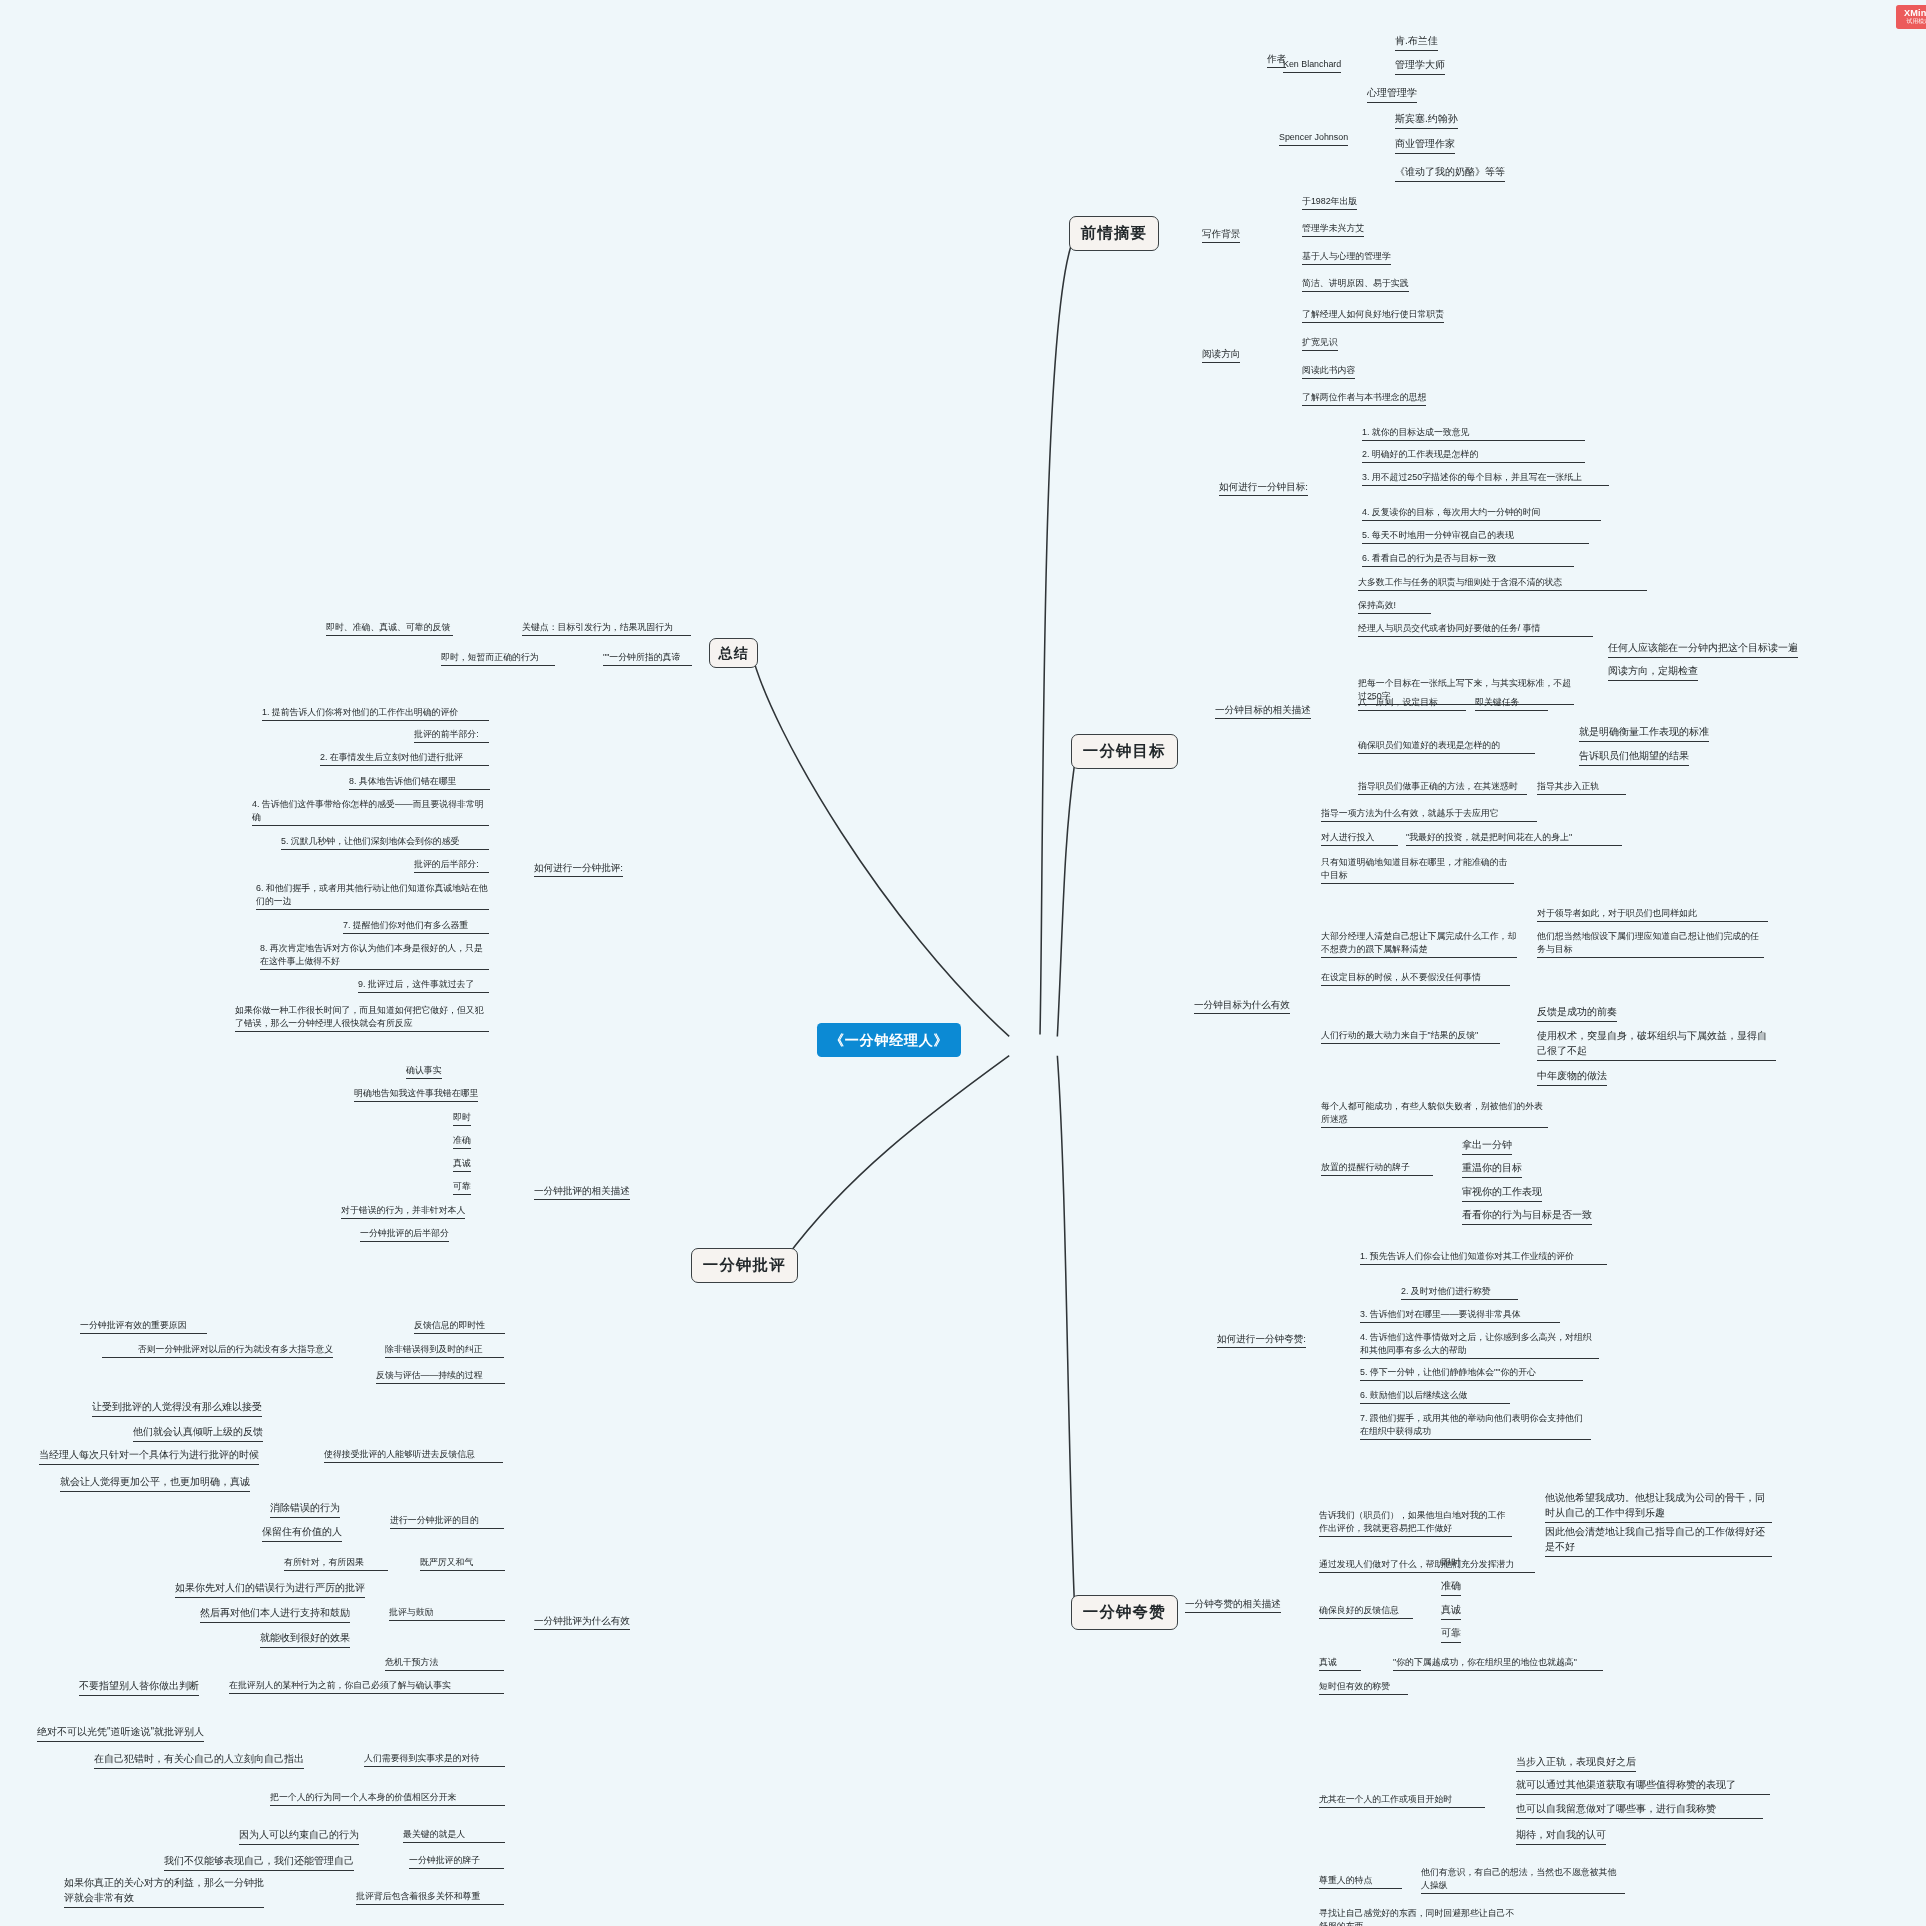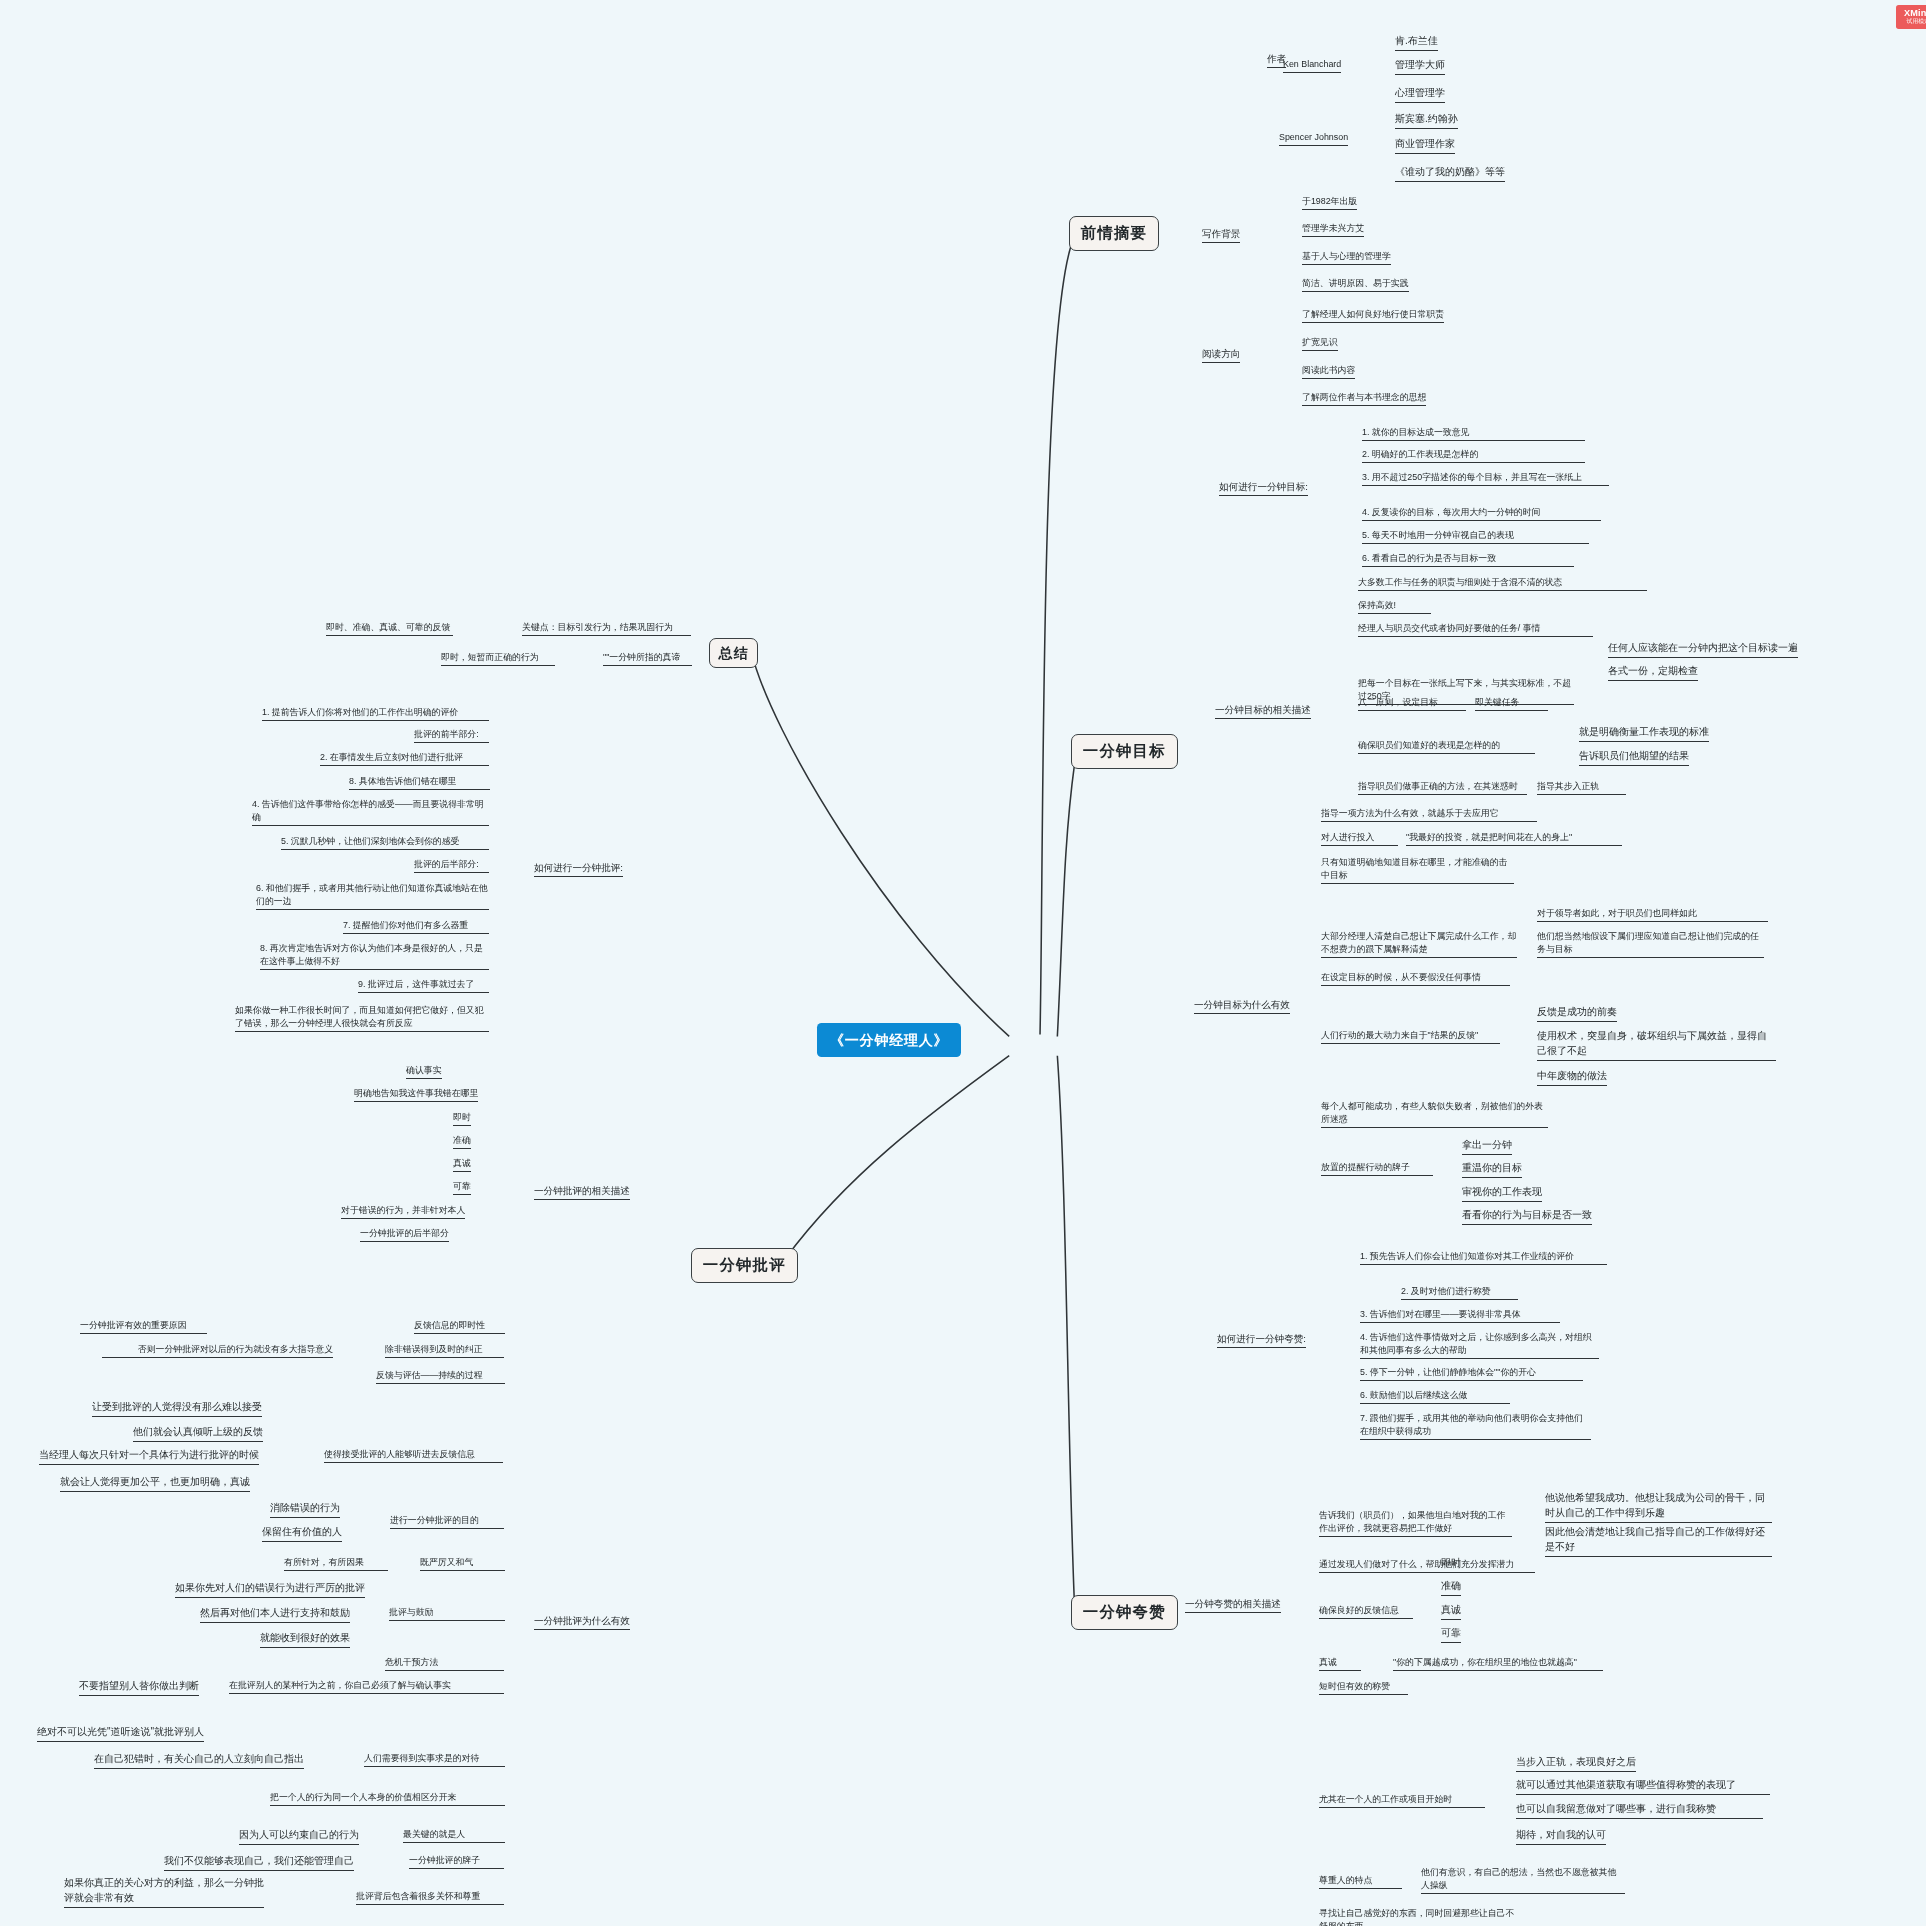--- a/index.html
+++ b/index.html
@@ -86,21 +86,21 @@
 
   <div class="node root" style="left:817px; top:1023px;">《一分钟经理人》</div>
 
   <div class="node lvl1" style="left:1069px; top:216px;">前情摘要</div>
 
   <div class="node lvl2 underline" style="left:1267px; top:52px;">作者</div>
 
   <div class="node lvl3 underline" style="left:1283px; top:58px;">Ken Blanchard</div>
   <div class="node lvl4 underline" style="left:1395px; top:34px;">肯.布兰佳</div>
   <div class="node lvl4 underline" style="left:1395px; top:58px;">管理学大师</div>
-  <div class="node lvl4 underline" style="left:1395px; top:86px;">心理管理学</div>
+  <div class="node lvl4 underline" style="left:1367px; top:86px;">心理管理学</div>
 
   <div class="node lvl3 underline" style="left:1279px; top:131px;">Spencer Johnson</div>
   <div class="node lvl4 underline" style="left:1395px; top:112px;">斯宾塞.约翰孙</div>
   <div class="node lvl4 underline" style="left:1395px; top:137px;">商业管理作家</div>
   <div class="node lvl4 underline" style="left:1395px; top:165px;">《谁动了我的奶酪》等等</div>
 
   <div class="node lvl2 underline" style="left:1202px; top:227px;">写作背景</div>
   <div class="node lvl3 underline" style="left:1302px; top:195px;">于1982年出版</div>
   <div class="node lvl3 underline" style="left:1302px; top:222px;">管理学未兴方艾</div>
   <div class="node lvl3 underline" style="left:1302px; top:250px;">基于人与心理的管理学</div>
@@ -121,21 +121,21 @@
   <div class="node lvl3 underline" style="left:1362px; top:506px; width:239px;">4. 反复读你的目标，每次用大约一分钟的时间</div>
   <div class="node lvl3 underline" style="left:1362px; top:529px; width:227px;">5. 每天不时地用一分钟审视自己的表现</div>
   <div class="node lvl3 underline" style="left:1362px; top:552px; width:212px;">6. 看看自己的行为是否与目标一致</div>
 
   <div class="node lvl2 underline" style="left:1215px; top:703px;">一分钟目标的相关描述</div>
   <div class="node lvl3 underline" style="left:1358px; top:576px; width:289px;">大多数工作与任务的职责与细则处于含混不清的状态</div>
   <div class="node lvl3 underline" style="left:1358px; top:599px; width:73px;">保持高效!</div>
   <div class="node lvl3 underline" style="left:1358px; top:622px; width:235px;">经理人与职员交代或者协同好要做的任务/ 事情</div>
   <div class="node lvl3 underline" style="left:1358px; top:645px; width:216px;margin-top:32px;">把每一个目标在一张纸上写下来，与其实现标准，不超过250字</div>
   <div class="node lvl4 underline" style="left:1608px; top:641px;">任何人应该能在一分钟内把这个目标读一遍</div>
-  <div class="node lvl4 underline" style="left:1608px; top:664px;">各式一份，定期检查</div>
+  <div class="node lvl4 underline" style="left:1608px; top:664px;">阅读方向，定期检查</div>
   <div class="node lvl3 underline" style="left:1358px; top:696px; width:108px;">八二原则，设定目标</div>
   <div class="node lvl3 underline" style="left:1475px; top:696px; width:73px;">即关键任务</div>
   <div class="node lvl3 underline" style="left:1358px; top:739px; width:177px;">确保职员们知道好的表现是怎样的的</div>
   <div class="node lvl4 underline" style="left:1579px; top:725px;">就是明确衡量工作表现的标准</div>
   <div class="node lvl4 underline" style="left:1579px; top:749px;">告诉职员们他期望的结果</div>
   <div class="node lvl3 underline" style="left:1358px; top:780px; width:169px;">指导职员们做事正确的方法，在其迷惑时</div>
   <div class="node lvl3 underline" style="left:1537px; top:780px; width:89px;">指导其步入正轨</div>
 
   <div class="node lvl2 underline" style="left:1194px; top:998px;">一分钟目标为什么有效</div>
   <div class="node lvl3 underline" style="left:1321px; top:807px; width:216px;">指导一项方法为什么有效，就越乐于去应用它</div>

